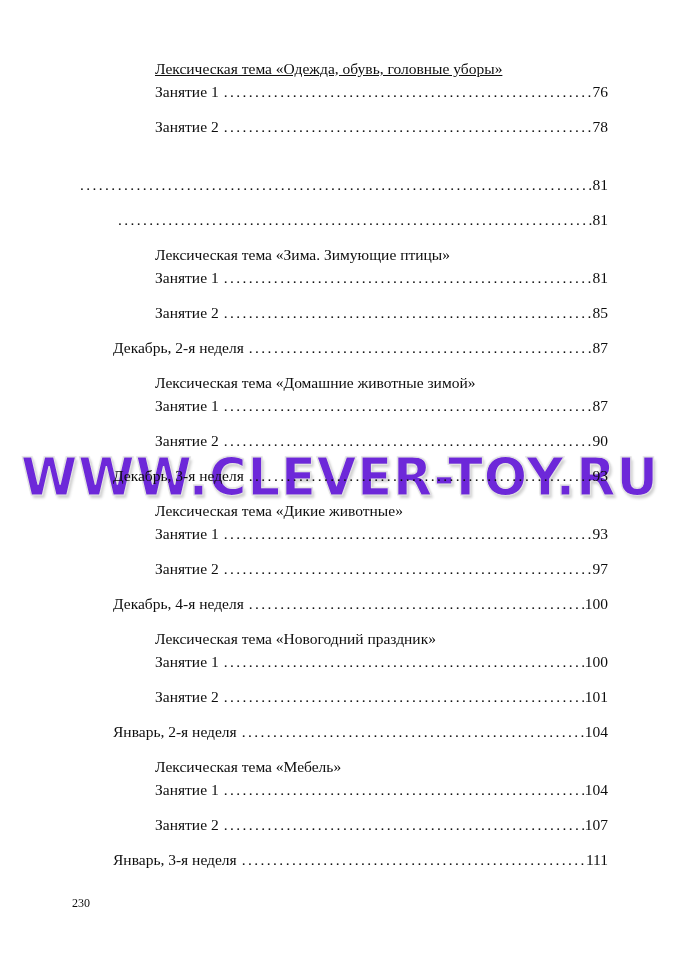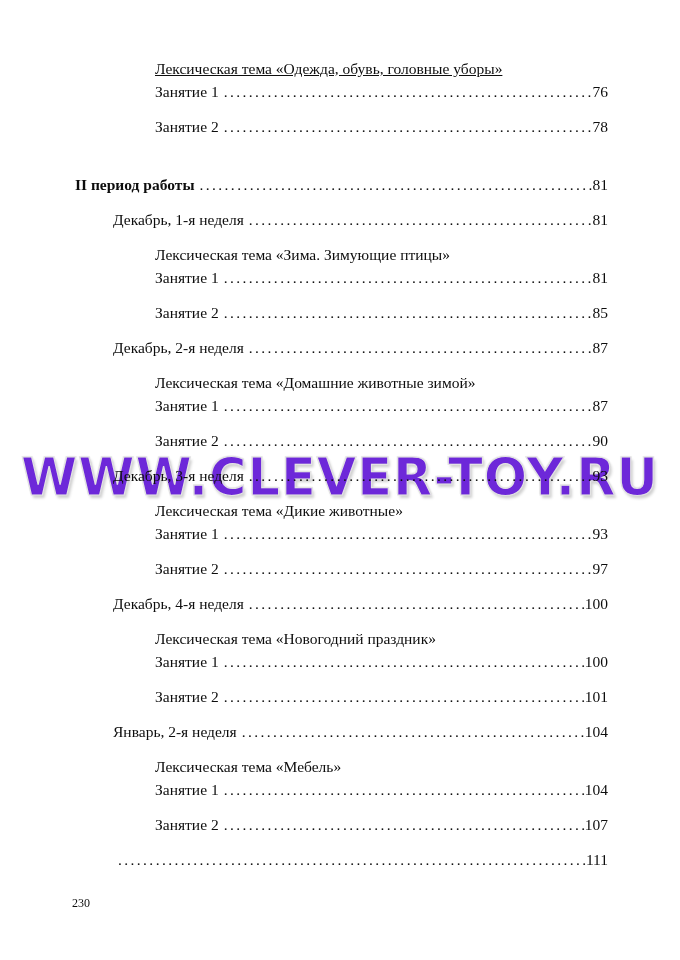--- a/index.html
+++ b/index.html
@@ -96,26 +96,24 @@
         <span class="label">Занятие 1</span>
         <span class="leader"></span>
         <span class="page-num">76</span>
       </div>
       <div class="row kind-lesson">
         <span class="label">Занятие 2</span>
         <span class="leader"></span>
         <span class="page-num">78</span>
       </div>
       <div class="row kind-period">
-        <span class="label">II период работы</span>
         <span class="leader"></span>
         <span class="page-num">81</span>
       </div>
       <div class="row kind-week">
-        <span class="label">Декабрь, 1-я неделя</span>
         <span class="leader"></span>
         <span class="page-num">81</span>
       </div>
       <div class="row kind-theme">
         <span class="label">Лексическая тема «Зима. Зимующие птицы»</span>
       </div>
       <div class="row kind-lesson-first">
         <span class="label">Занятие 1</span>
         <span class="leader"></span>
         <span class="page-num">81</span>
@@ -191,19 +189,20 @@
         <span class="label">Занятие 1</span>
         <span class="leader"></span>
         <span class="page-num">104</span>
       </div>
       <div class="row kind-lesson">
         <span class="label">Занятие 2</span>
         <span class="leader"></span>
         <span class="page-num">107</span>
       </div>
       <div class="row kind-week">
+        <span class="label">Январь, 3-я неделя</span>
         <span class="leader"></span>
         <span class="page-num">111</span>
       </div>
     </div>
 
   <div class="footer-page-number">230</div>
 </div>
 
 </body></html>

